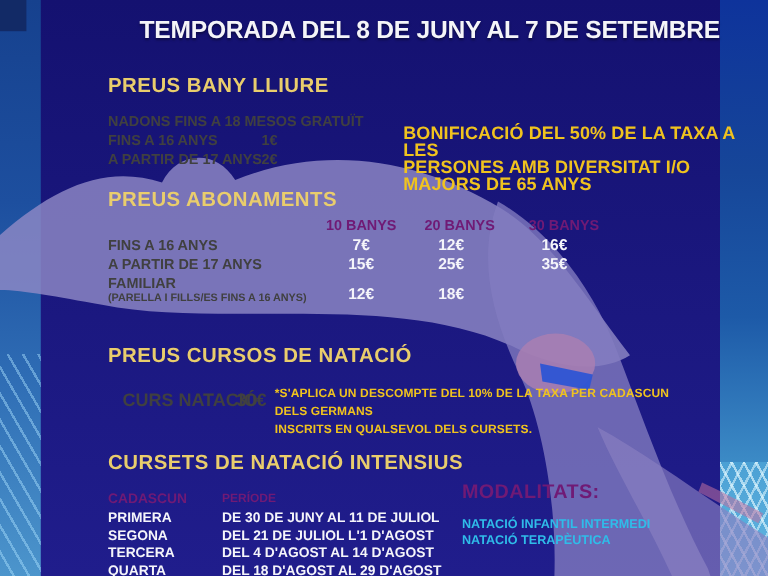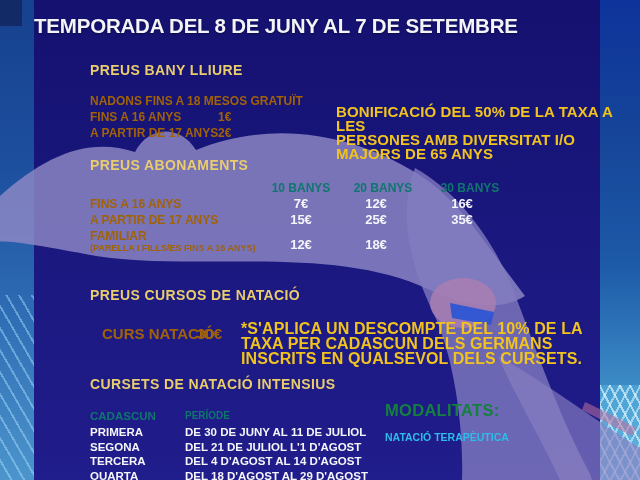--- a/index.html
+++ b/index.html
@@ -31,32 +31,32 @@
     background:
       repeating-linear-gradient(62deg, rgba(225,248,255,0) 0 7px, rgba(225,248,255,.65) 7px 9px),
       repeating-linear-gradient(-62deg, rgba(225,248,255,0) 0 7px, rgba(225,248,255,.55) 7px 9px),
       linear-gradient(180deg,#4ba0d4,#63b8e2);
   }
   
   svg.art { position:absolute; left:0; top:0; pointer-events:none; }
   
   .abs { position:absolute; }
   .title {
-    left:34px; top:14px; width:566px; text-align:left;
+    left:34px; top:14px; width:566px; text-align:right;
     color:#f4f4f8; font-size:20.5px; letter-spacing:-0.2px;
     text-shadow:0 1px 2px rgba(0,0,0,.4);
   }
-  .h-yellow { color:#e9cd6c; font-size:14px; letter-spacing:0.4px; }
-  .txt-w { color:#a16207; font-size:12px; }
+  .h-yellow { color:#e9cd6c; font-size:17px; letter-spacing:0.4px; }
+  .txt-w { color:#404040; font-size:12px; }
   .note-y { color:#f0c31e; font-size:15px; line-height:14px; letter-spacing:0.1px; }
-  .colhead { color:#0f766e; font-size:12px; }
+  .colhead { color:#701a75; font-size:12px; }
   .val { color:#f5f5fa; font-size:13px; }
   .vcell { position:absolute; transform:translateX(-50%); }
   .sub { font-size:9px; }
-  .cyan-h { color:#15803d; font-size:16.5px; letter-spacing:0.3px; }
+  .cyan-h { color:#701a75; font-size:16.5px; letter-spacing:0.3px; }
   .cyan-item { color:#2fbce9; font-size:10.5px; line-height:13.2px; }
   .tbl-sm { color:#f5f5fa; font-size:11.5px; line-height:14.5px; }
 </style>
 </head>
 <body>
 
 <div class="strip-left">
   <div class="corner"></div>
   <div class="streaks"></div>
 </div>
@@ -113,21 +113,21 @@
 <div class="abs txt-w" style="left:90px; top:229px">FAMILIAR</div>
 <div class="abs txt-w sub" style="left:90px; top:243px">(PARELLA I FILLS/ES FINS A 16 ANYS)</div>
 <div class="abs val vcell" style="left:301px; top:237px">12€</div>
 <div class="abs val vcell" style="left:376px; top:237px">18€</div>
 
 <div class="abs h-yellow" style="left:90px; top:287px">PREUS CURSOS DE NATACIÓ</div>
 <div class="abs txt-w" style="left:102px; top:325px; font-size:15px">
   <span>CURS NATACIÓ</span>
   <span class="abs" style="left:95px; top:0">30€</span>
 </div>
-<div class="abs note-y" style="left:241px; top:321px; width:350px; font-size:16px; line-height:15px">
+<div class="abs note-y" style="left:229px; top:321px; width:350px; font-size:10px; line-height:15px">
   <div>*S'APLICA UN DESCOMPTE DEL 10% DE LA TAXA PER CADASCUN DELS GERMANS</div>
   <div>INSCRITS EN QUALSEVOL DELS CURSETS.</div>
 </div>
 
 <div class="abs h-yellow" style="left:90px; top:376px">CURSETS DE NATACIÓ INTENSIUS</div>
 <div class="abs colhead" style="left:90px; top:410px; font-size:11.5px">CADASCUN</div>
 <div class="abs colhead" style="left:185px; top:410px; font-size:10px">PERÍODE</div>
 
 <div class="abs tbl-sm" style="left:90px; top:425px">
   <div>PRIMERA</div>
@@ -137,14 +137,15 @@
 </div>
 <div class="abs tbl-sm" style="left:185px; top:425px">
   <div>DE 30 DE JUNY AL 11 DE JULIOL</div>
   <div>DEL 21 DE JULIOL L'1 D'AGOST</div>
   <div>DEL 4 D'AGOST AL 14 D'AGOST</div>
   <div>DEL 18 D'AGOST AL 29 D'AGOST</div>
 </div>
 
 <div class="abs cyan-h" style="left:385px; top:401px">MODALITATS:</div>
 <div class="abs cyan-item" style="left:385px; top:431px">
+  <div>NATACIÓ INFANTIL INTERMEDI</div>
   <div>NATACIÓ TERAPÈUTICA</div>
 </div>
 
 </body></html>

